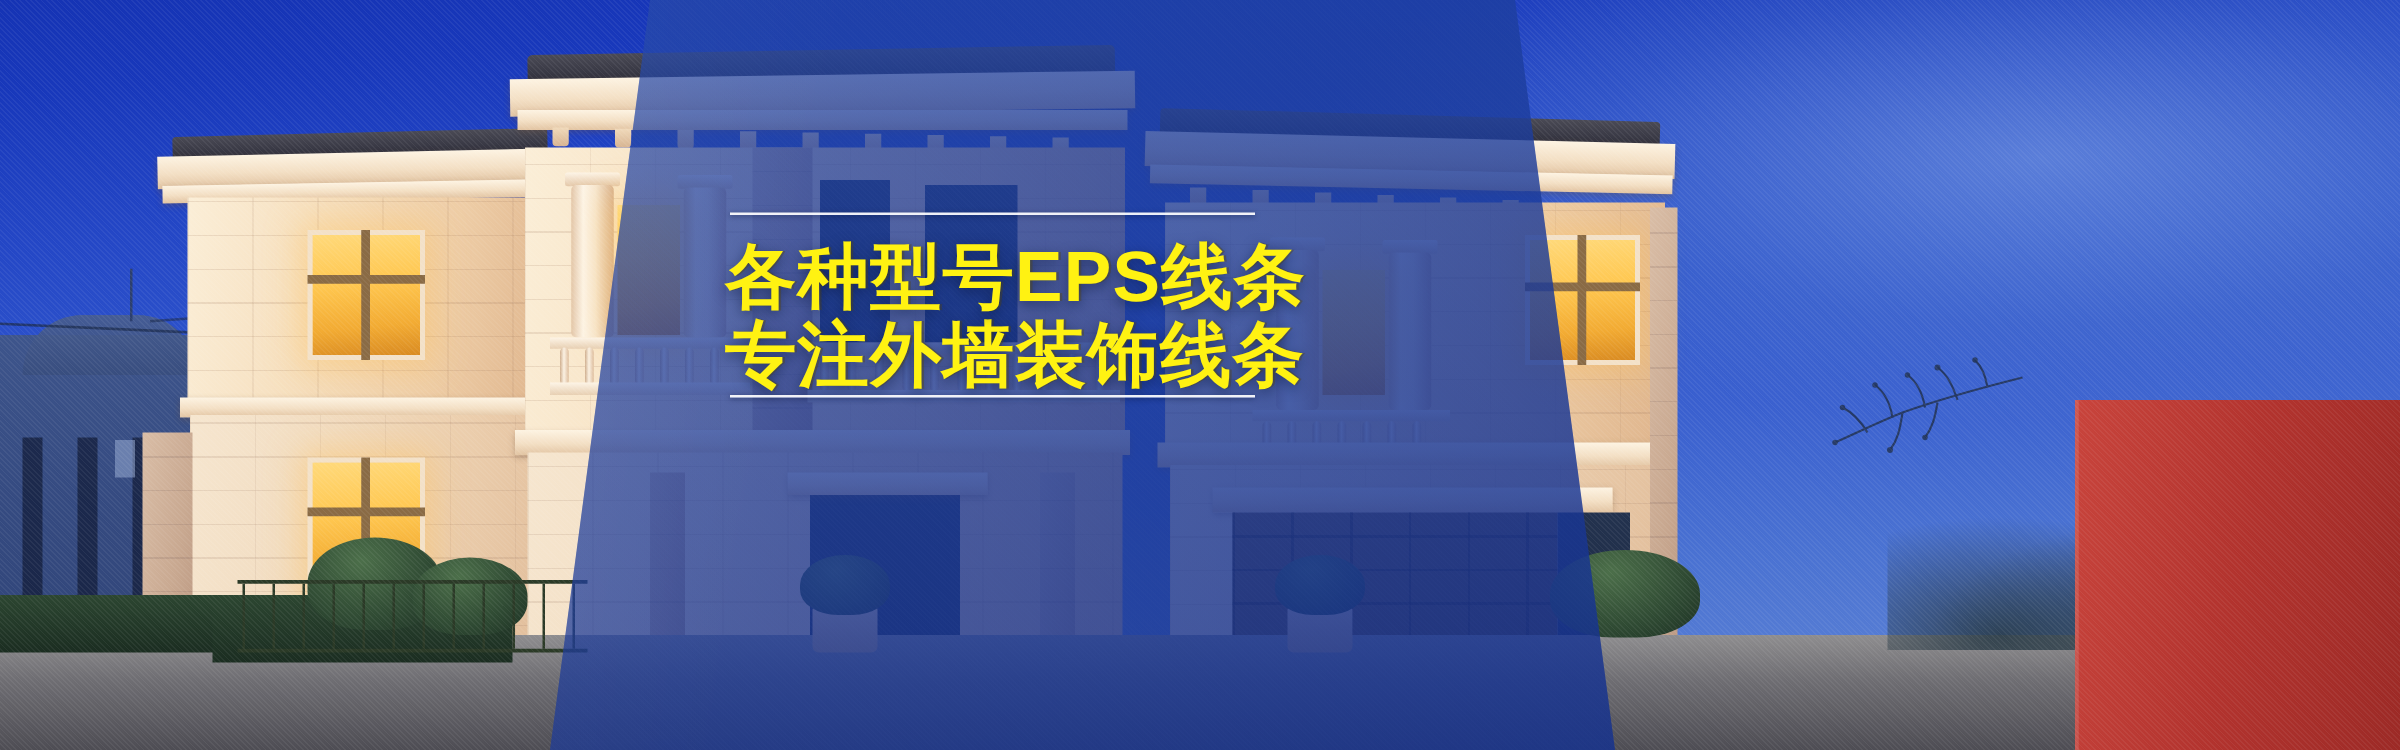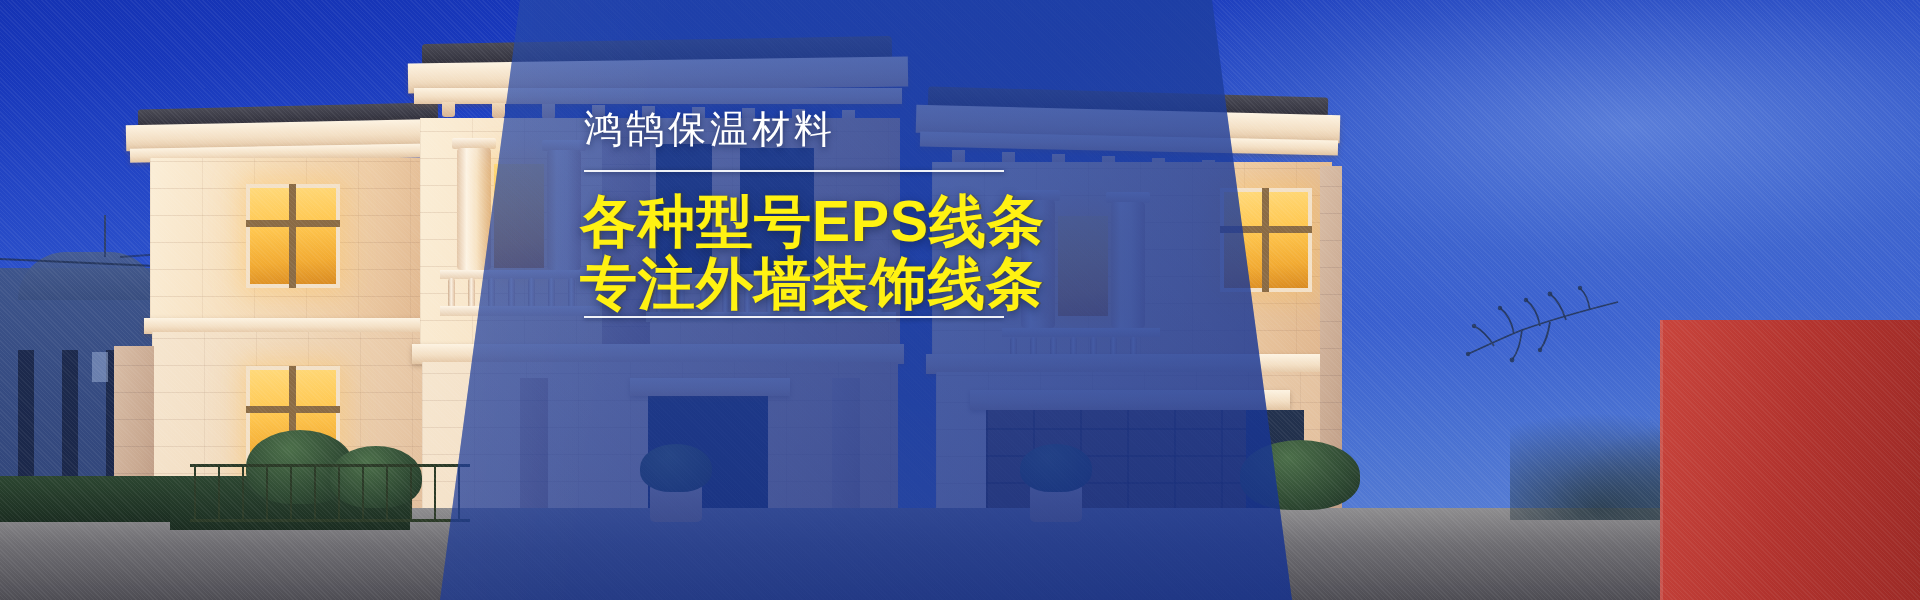--- a/index.html
+++ b/index.html
@@ -489,20 +489,19 @@
     </svg>
 
     <div class="grain"></div>
   </div>
 
   <div class="overlay-panel"></div>
   <div class="overlay-panel-2"></div>
   <div class="light-shaft"></div>
 
   <div class="copy">
-    <div class="brand">鸿鹄保温材料</div>
     <div class="rule rule-top"></div>
     <div class="headline l2">专注外墙装饰线条</div>
     <div class="headline l1">各种型号EPS线条</div>
     <div class="rule rule-bot"></div>
   </div>
 
 </div>
 
 </body></html>

